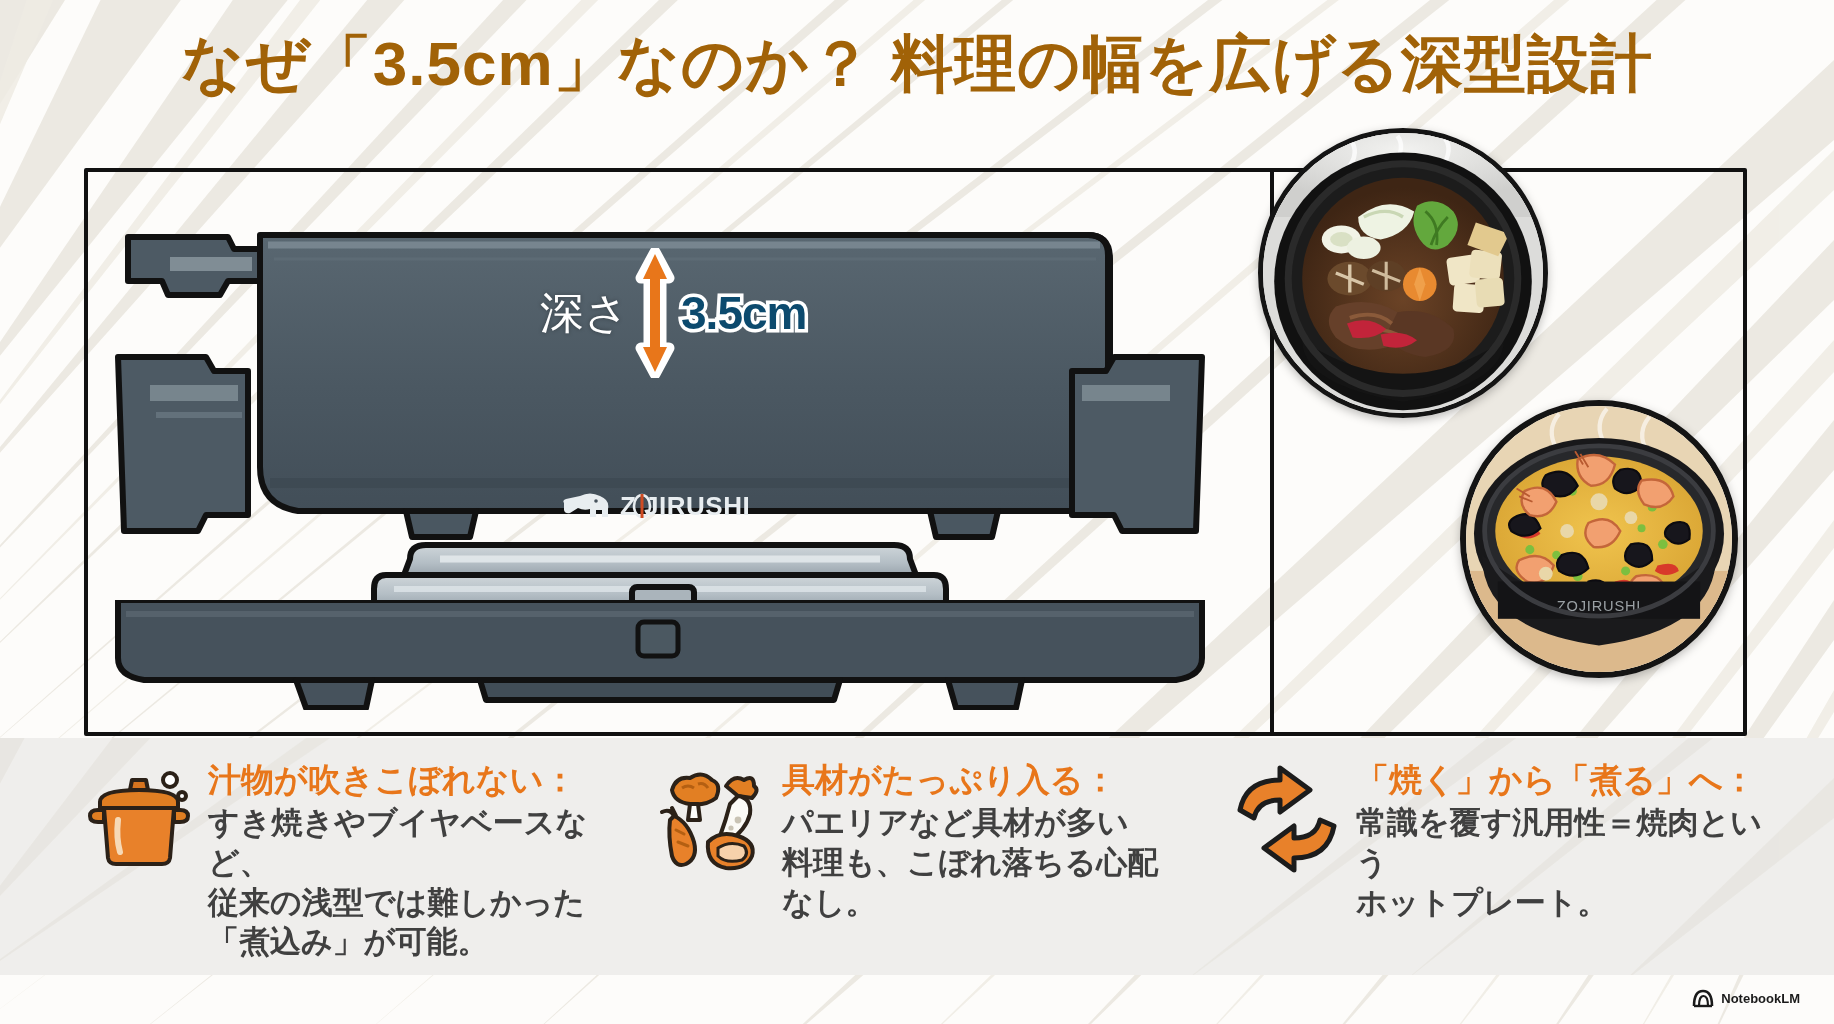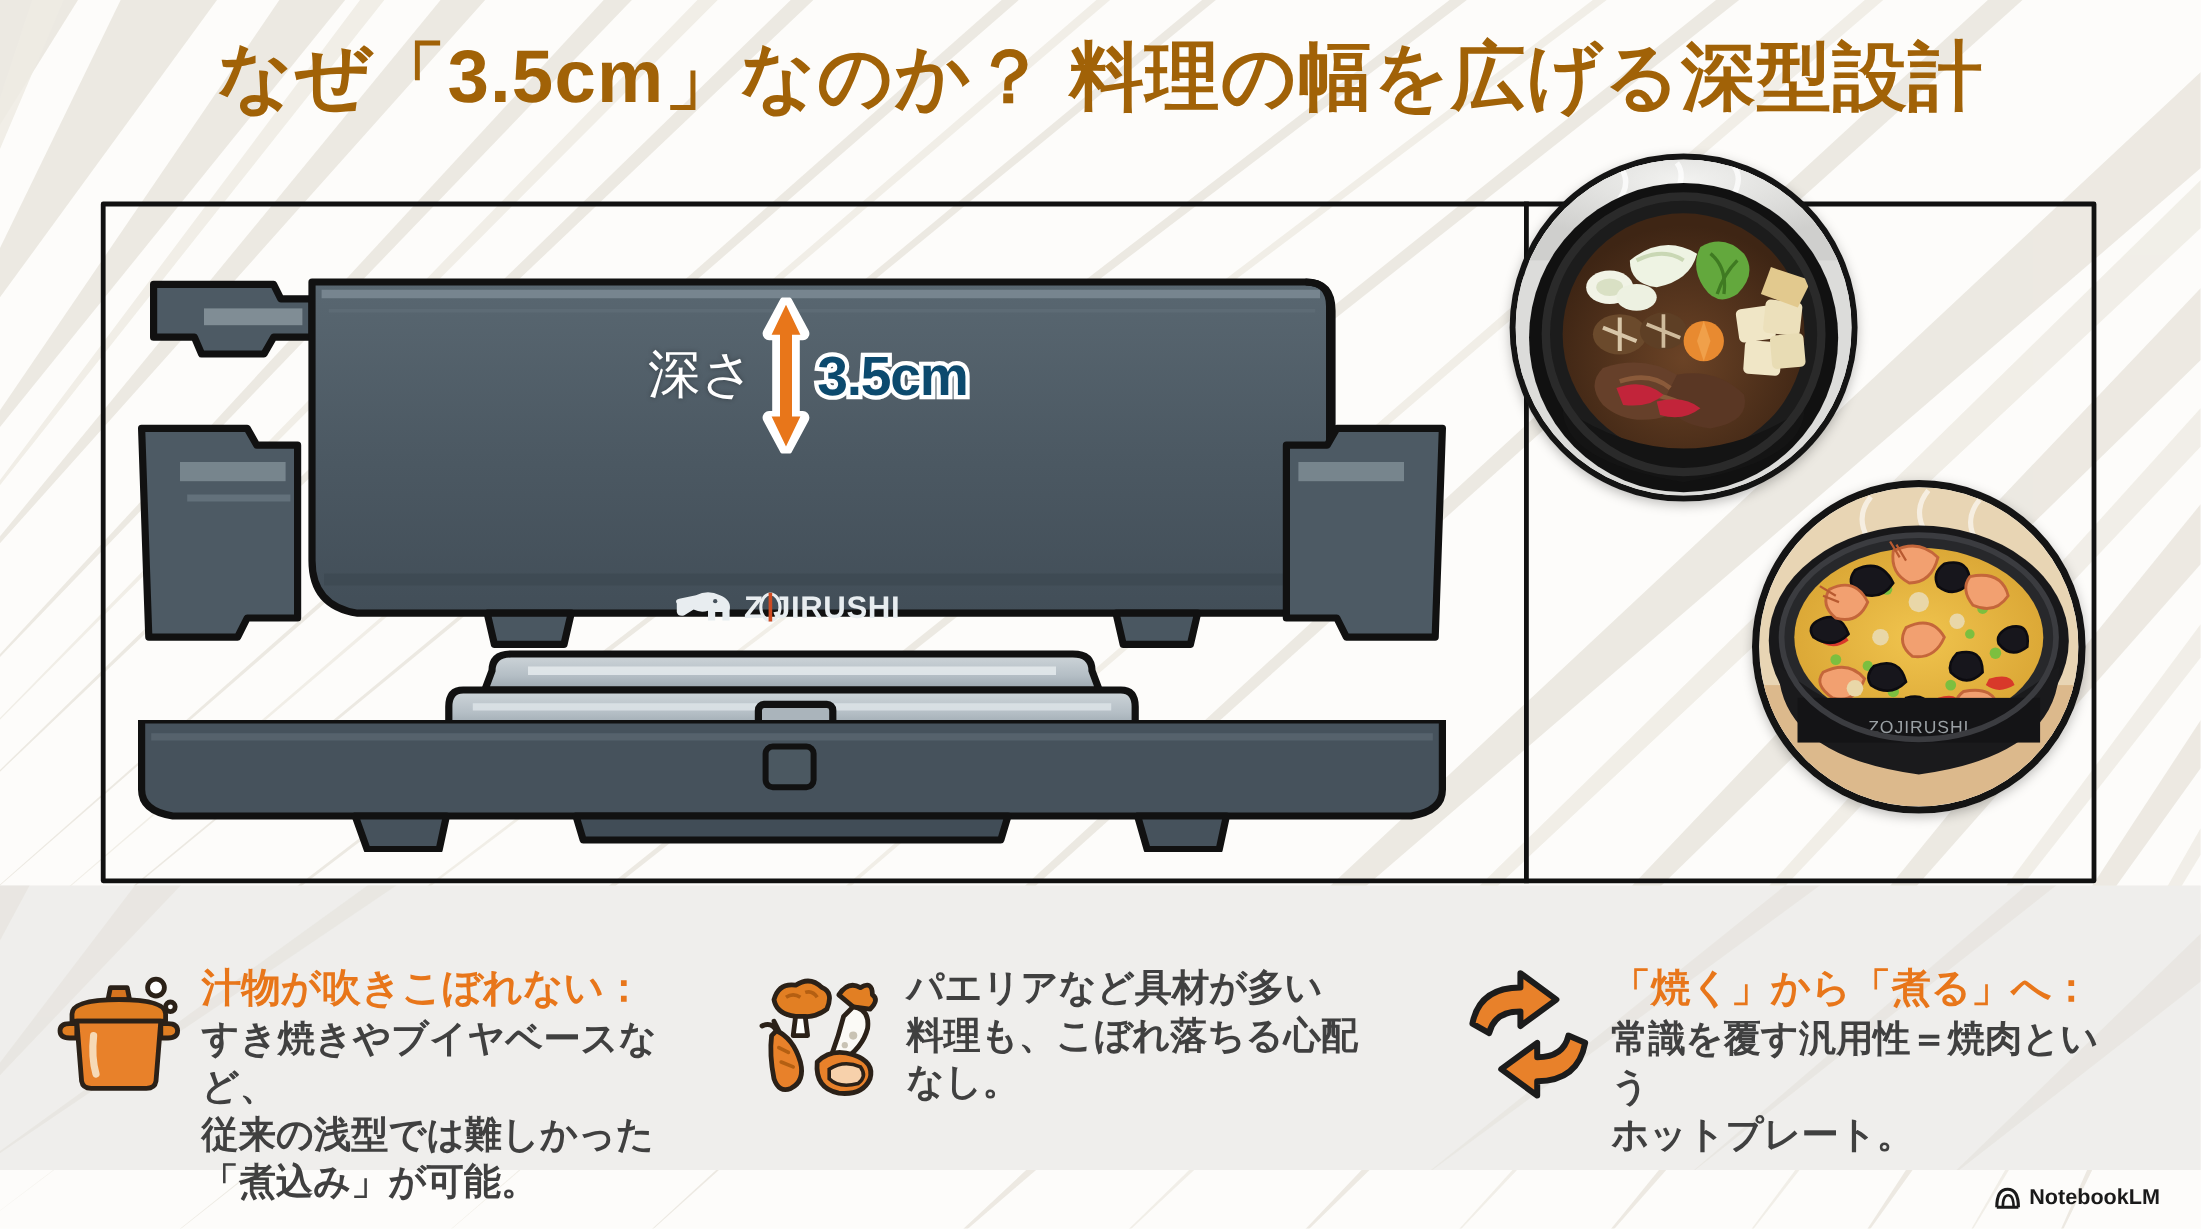--- a/index.html
+++ b/index.html
@@ -75,40 +75,40 @@
 
   
   .band{
     position:absolute; left:0; right:0; top:738px; height:237px;
     background:#efeeec; z-index:3;
     display:flex; align-items:flex-start;
   }
   .band-rays{position:absolute;inset:0;}
   .features{
     position:relative; z-index:2;
-    display:flex; width:100%; padding:22px 56px 0 44px; gap:28px;margin-top:43px;
+    display:flex; width:100%; padding:22px 56px 0 84px; gap:28px;
   }
   .feature{ display:flex; gap:14px; flex:1 1 0; }
   .feat-icon{ flex:0 0 auto; width:110px; height:112px; margin-top:4px; }
   .feat-icon svg{ width:100%; height:100%; display:block; }
   .feat-text{ flex:1 1 auto; min-width:0; }
   .feat-head{
     font-size:33px; font-weight:bold; color:#e8761a;
     line-height:1.22; margin-bottom:3px; white-space:nowrap;
   }
   .feat-body{
     font-size:31px; font-weight:bold; color:#404040; line-height:1.28;
   }
   .feat-body span{ display:block; }
 
   
   .watermark{
     position:absolute; right:34px; bottom:16px; z-index:9;
     display:flex; align-items:center; gap:7px;
-    font-size:18px; font-weight:bold; color:#1a1a1a;
+    font-size:13px; font-weight:bold; color:#1a1a1a;
   }
   .watermark svg{ display:block; }
 </style>
 </head>
 <body>
 
 <div id="stage">
 
   <div class="rays">
     <svg viewBox="0 0 1834 1024" preserveAspectRatio="none">
@@ -450,20 +450,21 @@
 
             <path d="M4 48 Q12 44 16 52 M14 44 L18 52" stroke="#2b2118" stroke-width="4" fill="none" stroke-linecap="round"></path>
             <path d="M16 52 Q30 58 36 78 Q40 94 28 100 Q18 104 14 92 Q10 72 12 56Z" fill="#e8812a" stroke="#2b2118" stroke-width="4" stroke-linejoin="round"></path>
             <path d="M18 66 L26 70 M20 78 L30 82" stroke="#b45f12" stroke-width="3" stroke-linecap="round"></path>
 
             <path d="M50 78 Q62 66 80 72 Q98 78 94 92 Q88 106 68 104 Q48 100 50 78Z" fill="#e8812a" stroke="#2b2118" stroke-width="4" stroke-linejoin="round"></path>
             <path d="M60 84 Q72 76 86 82 Q92 90 84 96 Q68 100 60 92Z" fill="#f7d1ab" stroke="#2b2118" stroke-width="3"></path>
           </svg>
         </div>
         <div class="feat-text">
+          <div class="feat-head">具材がたっぷり入る：</div>
           <div class="feat-body">
             <span>パエリアなど具材が多い</span>
             <span>料理も、こぼれ落ちる心配</span>
             <span>なし。</span>
           </div>
         </div>
       </div>
 
       <div class="feature">
         <div class="feat-icon">

